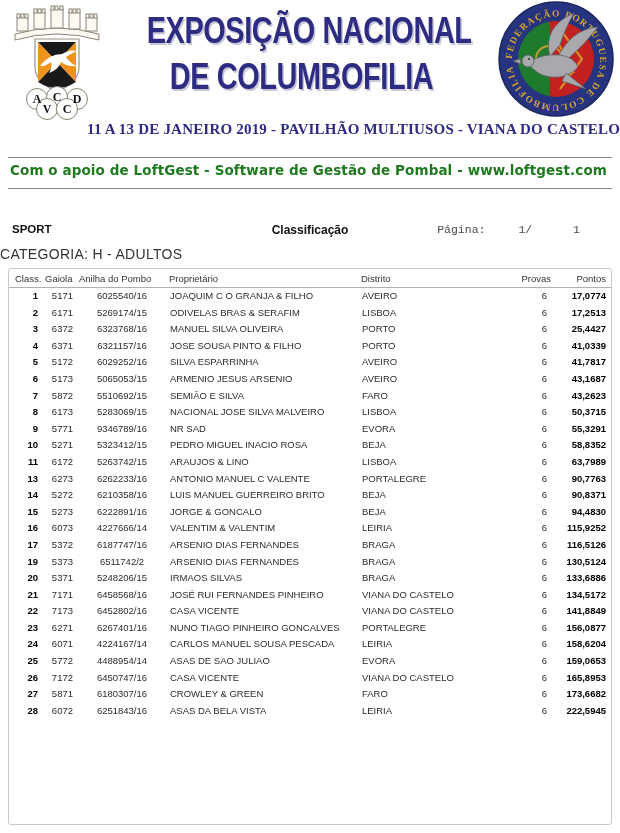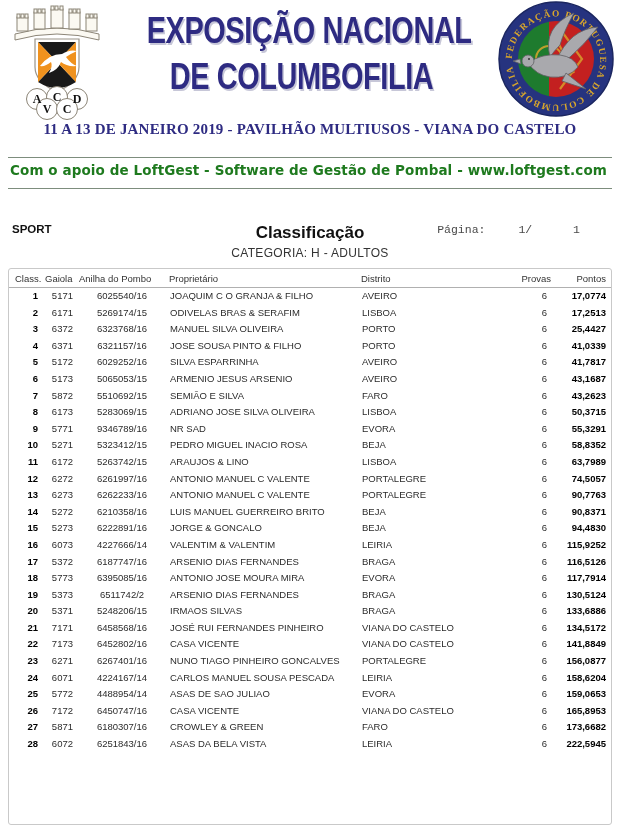--- a/index.html
+++ b/index.html
@@ -15,48 +15,48 @@
   .fed-logo   { position:absolute; right:6px; top:1px; width:116px; height:116px; }
 
   .titles { position:absolute; left:103px; right:120px; top:8px; text-align:center; }
   .title-line {
     display:block; font-weight:bold; font-size:37px; line-height:46px;
     color:#2e2b82; letter-spacing:-0.5px;
     transform:scaleX(0.78); transform-origin:50% 50%;
     text-shadow:2px 2px 0 #c7c7d8; white-space:nowrap;
   }
   .date-line {
-    position:absolute; left:0; right:0; top:121px; text-align:center;
+    position:absolute; left:0; right:0; top:121px; text-align:right;
     font-family:"Liberation Serif", serif; font-weight:bold; font-size:15px;
     color:#2e2b82; letter-spacing:0.2px; white-space:nowrap;
   }
 
   
   .rule { position:absolute; left:8px; right:8px; height:1px; background:#7d8d7d; }
   .rule-top { top:157px; }
   .rule-bottom { top:188px; }
   .sponsor-text {
     position:absolute; left:10px; right:10px; top:162px;
     font-family:"DejaVu Sans", sans-serif; font-weight:bold; font-size:13.5px;
     color:#1e7a1e; letter-spacing:0.1px; white-space:nowrap;
   }
 
   
   .report-header { position:absolute; left:10px; right:10px; top:223px; height:14px; }
   .section-label { position:absolute; left:2px; top:0; font-weight:bold; font-size:11.5px; color:#111; }
-  .report-title  { position:absolute; left:0; right:0; top:0; text-align:center; font-weight:bold; font-size:17px; color:#111; }
+  .report-title  { position:absolute; left:0; right:0; top:0; text-align:center; font-weight:bold; font-size:12px; color:#111; }
   .page-indicator {
     position:absolute; right:30px; top:0;
     font-family:"Liberation Mono", monospace; font-size:11.5px; color:#4a4a4a; white-space:nowrap;
   }
   .page-indicator .pg-cur { margin-left:26px; }
   .page-indicator .pg-tot { margin-left:34px; }
   .category-line {
-    position:absolute; left:0; right:0; top:246px; text-align:center;
-    font-size:12px; color:#333; letter-spacing:0.3px;
+    position:absolute; left:0; right:0; top:246px; text-align:left;
+    font-size:14px; color:#333; letter-spacing:0.3px;
   }
 
   
   .table-box {
     position:absolute; left:8px; right:8px; top:268px; bottom:8px;
     border:1px solid #c9c9c9; border-radius:3px; background:#fff; overflow:hidden;
   }
   table { width:100%; border-collapse:collapse; table-layout:fixed; }
   col.c-class { width:34px; }  col.c-gaiola { width:34px; }
   col.c-anilha { width:90px; } col.c-prop { width:192px; }
@@ -271,21 +271,21 @@
             <td>5510692/15</td>
             <td>SEMIÃO E SILVA</td>
             <td>FARO</td>
             <td>6</td>
             <td>43,2623</td>
           </tr>
           <tr>
             <td>8</td>
             <td>6173</td>
             <td>5283069/15</td>
-            <td>ADRIANO JOSE SILVA OLIVEIRA</td>
+            <td>NACIONAL JOSE SILVA MALVEIRO</td>
             <td>LISBOA</td>
             <td>6</td>
             <td>50,3715</td>
           </tr>
           <tr>
             <td>9</td>
             <td>5771</td>
             <td>9346789/16</td>
             <td>NR SAD</td>
             <td>EVORA</td>
@@ -304,29 +304,20 @@
           <tr>
             <td>11</td>
             <td>6172</td>
             <td>5263742/15</td>
             <td>ARAUJOS &amp; LINO</td>
             <td>LISBOA</td>
             <td>6</td>
             <td>63,7989</td>
           </tr>
           <tr>
-            <td>12</td>
-            <td>6272</td>
-            <td>6261997/16</td>
-            <td>ANTONIO MANUEL C VALENTE</td>
-            <td>PORTALEGRE</td>
-            <td>6</td>
-            <td>74,5057</td>
-          </tr>
-          <tr>
             <td>13</td>
             <td>6273</td>
             <td>6262233/16</td>
             <td>ANTONIO MANUEL C VALENTE</td>
             <td>PORTALEGRE</td>
             <td>6</td>
             <td>90,7763</td>
           </tr>
           <tr>
             <td>14</td>
@@ -358,29 +349,20 @@
           <tr>
             <td>17</td>
             <td>5372</td>
             <td>6187747/16</td>
             <td>ARSENIO DIAS FERNANDES</td>
             <td>BRAGA</td>
             <td>6</td>
             <td>116,5126</td>
           </tr>
           <tr>
-            <td>18</td>
-            <td>5773</td>
-            <td>6395085/16</td>
-            <td>ANTONIO JOSE MOURA MIRA</td>
-            <td>EVORA</td>
-            <td>6</td>
-            <td>117,7914</td>
-          </tr>
-          <tr>
             <td>19</td>
             <td>5373</td>
             <td>6511742/2</td>
             <td>ARSENIO DIAS FERNANDES</td>
             <td>BRAGA</td>
             <td>6</td>
             <td>130,5124</td>
           </tr>
           <tr>
             <td>20</td>

